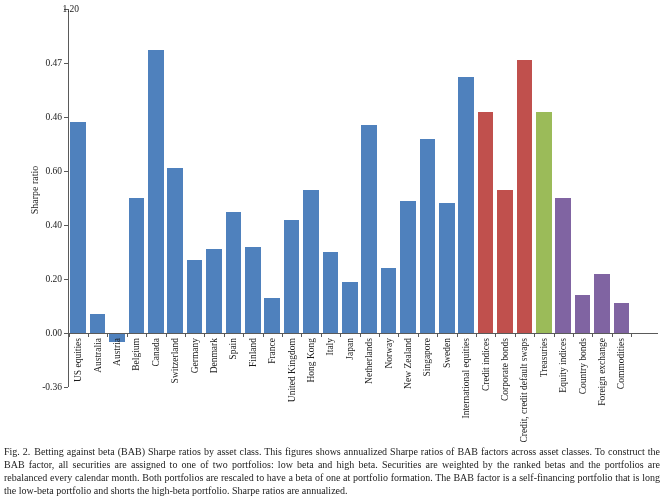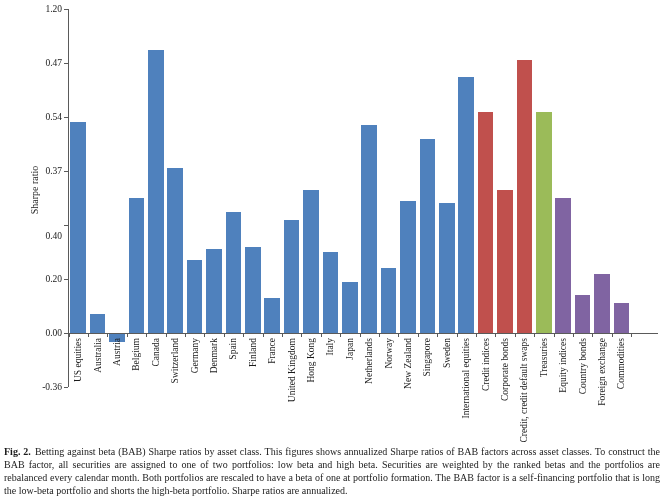--- a/index.html
+++ b/index.html
@@ -10,47 +10,47 @@
   .ytick{position:absolute;background:#5a5a5a;height:1px;width:4px;}
   .yticklabel{position:absolute;width:43px;text-align:right;font-size:9.5px;line-height:11px;color:#1a1a1a;}
   .xtick{position:absolute;background:#5a5a5a;width:1px;height:3px;}
   .bar{position:absolute;}
   .xlabel{position:absolute;white-space:nowrap;font-size:9.5px;line-height:12px;color:#1a1a1a;
           transform-origin:0 0;transform:rotate(-90deg) translateX(-100%);}
   .ylabel{position:absolute;left:34px;top:190px;white-space:nowrap;font-size:10px;color:#1a1a1a;
           transform:translate(-50%,-50%) rotate(-90deg);}
   .caption{position:absolute;left:4px;right:4px;top:446px;font-size:10px;line-height:12.9px;
            text-align:justify;color:#1b1b1b;}
-  .cap-bold{font-weight:bold;margin-right:4px;}
+  .cap-bold{font-weight:normal;margin-right:4px;}
 </style>
 </head>
 <body>
 
 <div id="page">
   <div class="chart" id="chart">
     <div class="ylabel">Sharpe ratio</div>
 
   <div class="axis-line" style="left: 68.3px; top: 9px; width: 1px; height: 378px;"></div>
       <div class="axis-line" style="left: 68.3px; top: 333px; width: 589.7px; height: 1px;"></div>
       <div class="ytick" style="left: 64.3px; top: 387px;"></div>
       <div class="yticklabel" style="left: 19px; top: 381.5px;">-0.36</div>
       <div class="ytick" style="left: 64.3px; top: 333px;"></div>
       <div class="yticklabel" style="left: 19px; top: 327.5px;">0.00</div>
       <div class="ytick" style="left: 64.3px; top: 279px;"></div>
       <div class="yticklabel" style="left: 19px; top: 273.5px;">0.20</div>
       <div class="ytick" style="left: 64.3px; top: 225px;"></div>
-      <div class="yticklabel" style="left: 19px; top: 231px;">0.40</div>
+      <div class="yticklabel" style="left: 19px; top: 220px;">0.40</div>
       <div class="ytick" style="left: 64.3px; top: 171px;"></div>
-      <div class="yticklabel" style="left: 19px; top: 165.5px;">0.37</div>
+      <div class="yticklabel" style="left: 19px; top: 165.5px;">0.60</div>
       <div class="ytick" style="left: 64.3px; top: 117px;"></div>
-      <div class="yticklabel" style="left: 19px; top: 111.5px;">0.54</div>
+      <div class="yticklabel" style="left: 19px; top: 111.5px;">0.46</div>
       <div class="ytick" style="left: 64.3px; top: 63px;"></div>
       <div class="yticklabel" style="left: 19px; top: 57.5px;">0.47</div>
       <div class="ytick" style="left: 64.3px; top: 9px;"></div>
-      <div class="yticklabel" style="left: 19px; top: 3.5px; text-align: right;">1.20</div>
+      <div class="yticklabel" style="left: 36px; top: 3.5px; text-align: right;">1.20</div>
       <div class="bar" title="US equities: 0.78" style="left: 70.4px; top: 122.4px; width: 15.6px; height: 210.6px; background: rgb(79, 129, 189);"></div>
       <div class="xlabel" style="left: 72.2px; top: 338px;">US equities</div>
       <div class="bar" title="Australia: 0.07" style="left: 89.8px; top: 314.1px; width: 15.6px; height: 18.9px; background: rgb(79, 129, 189);"></div>
       <div class="xlabel" style="left: 91.6px; top: 338px;">Australia</div>
       <div class="bar" title="Austria: -0.03" style="left: 109.2px; top: 334px; width: 15.6px; height: 8.1px; background: rgb(79, 129, 189);"></div>
       <div class="xlabel" style="left: 111px; top: 338px;">Austria</div>
       <div class="bar" title="Belgium: 0.50" style="left: 128.6px; top: 198px; width: 15.6px; height: 135px; background: rgb(79, 129, 189);"></div>
       <div class="xlabel" style="left: 130.4px; top: 338px;">Belgium</div>
       <div class="bar" title="Canada: 1.05" style="left: 148px; top: 49.5px; width: 15.6px; height: 283.5px; background: rgb(79, 129, 189);"></div>
       <div class="xlabel" style="left: 149.8px; top: 338px;">Canada</div>

